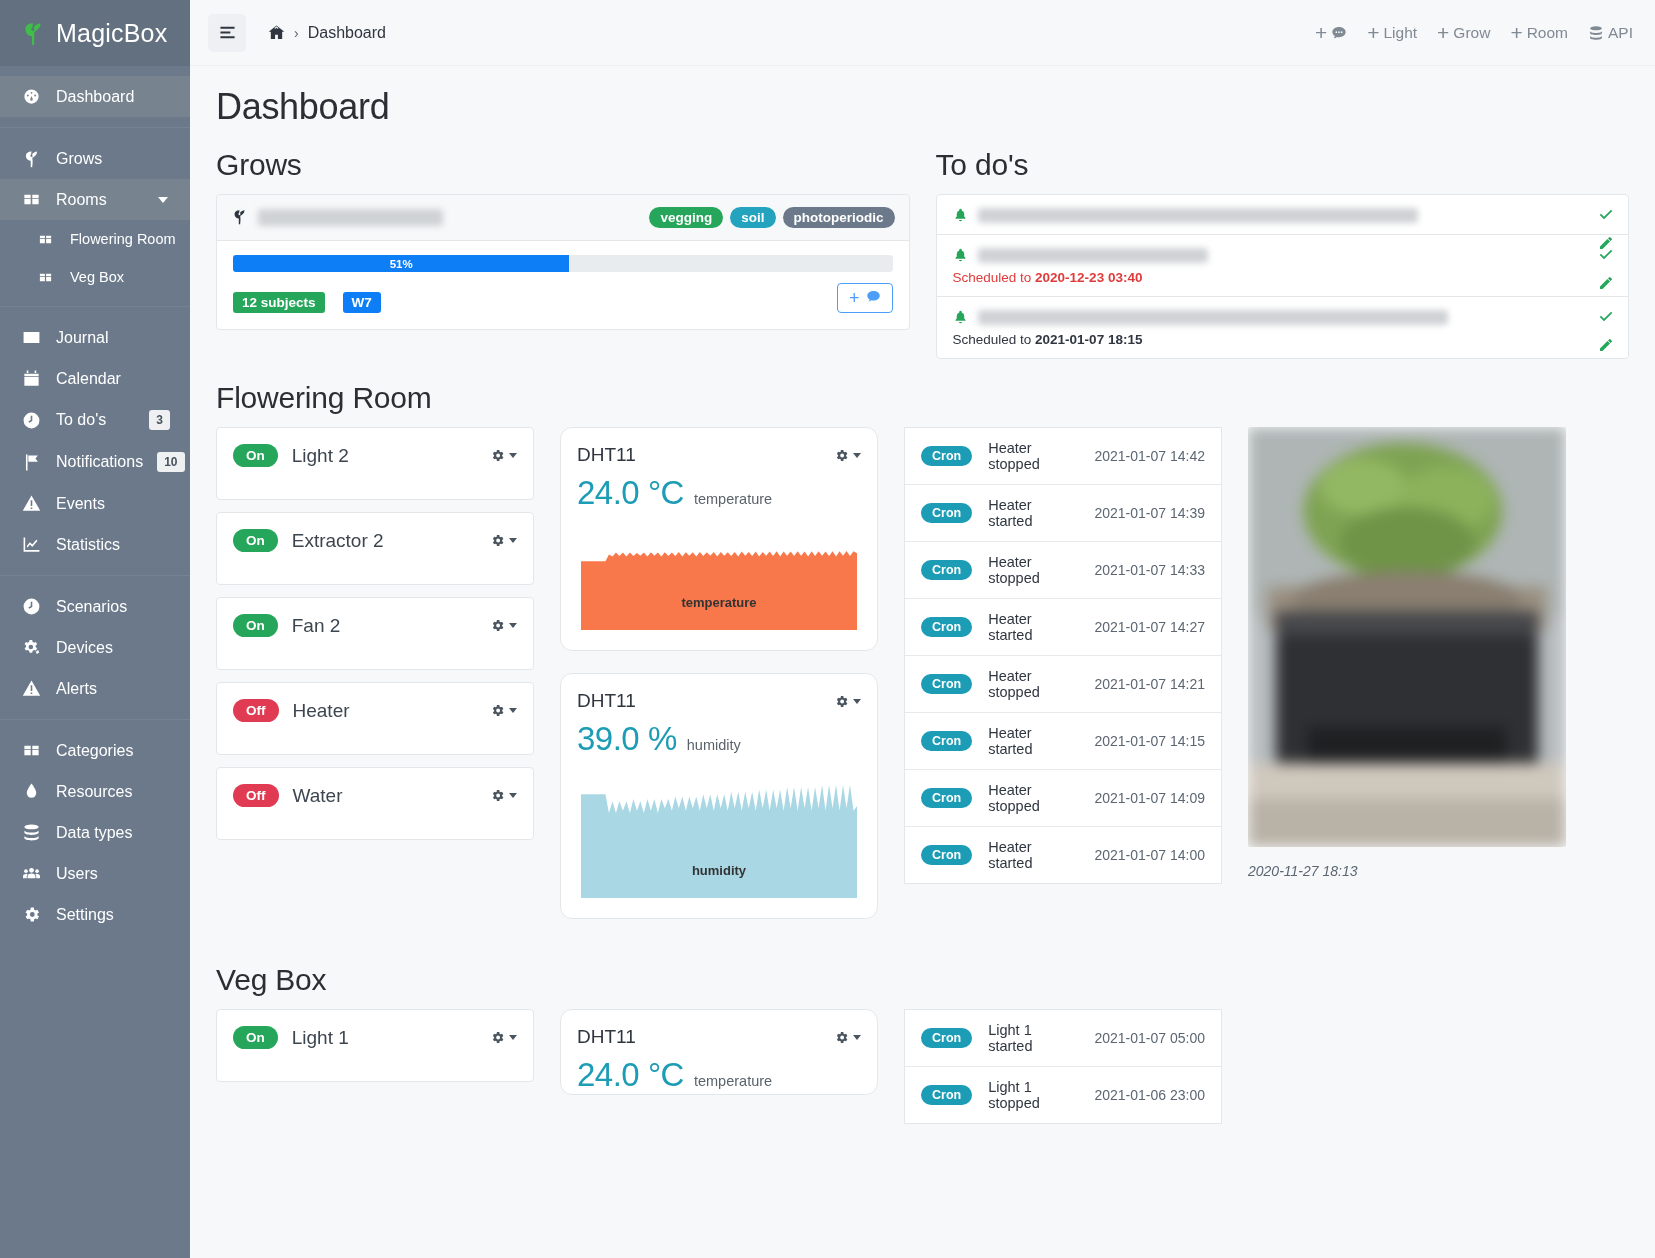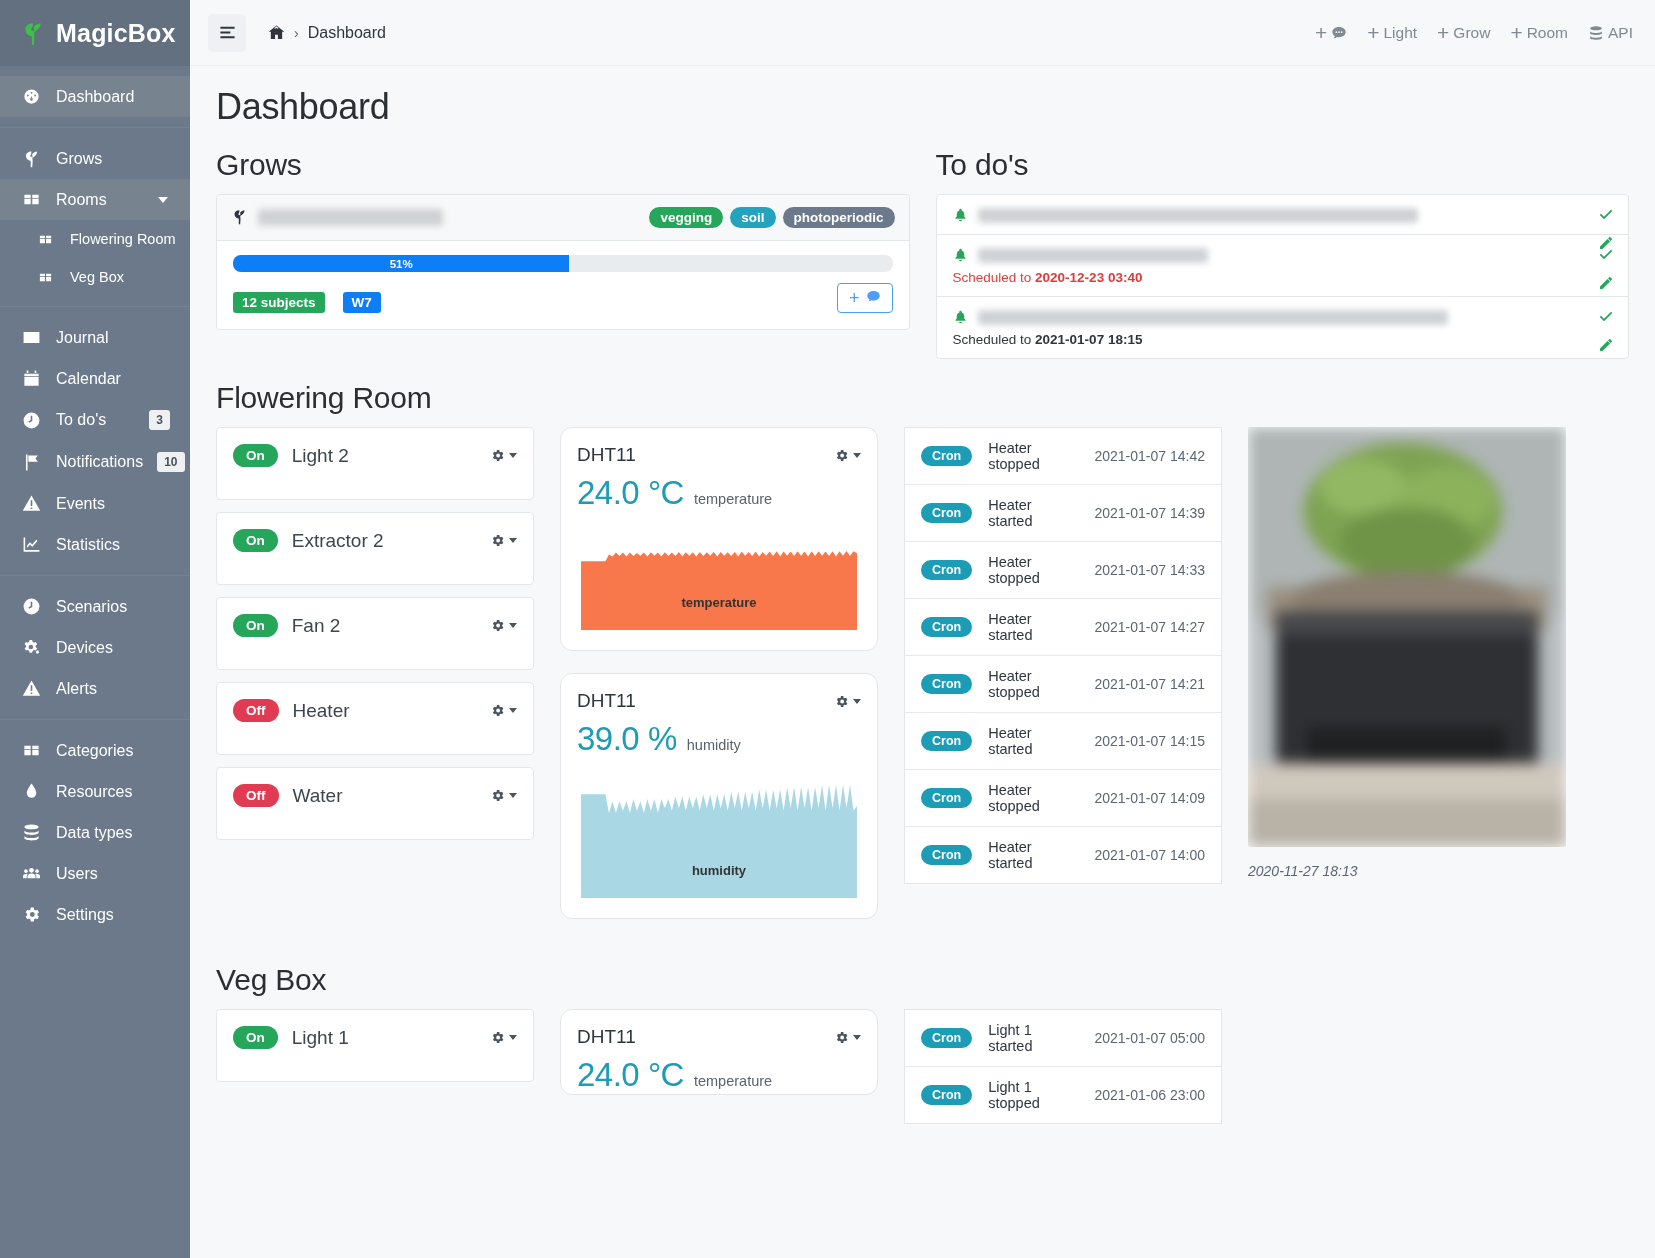--- a/index.html
+++ b/index.html
@@ -17,21 +17,21 @@
     width: 190px; flex: 0 0 190px;
     background: #6b798a;
     color: #fff;
     overflow: hidden;
   }
   .brand {
     height: 66px; display: flex; align-items: center; gap: 10px;
     padding: 0 20px; background: #63707f;
   }
   .brand-logo { width: 26px; height: 26px; display:block; }
-  .brand-name { font-size: 25px; font-weight: 700; letter-spacing: .2px; color:#fff; }
+  .brand-name { font-size: 25px; font-weight: 400; letter-spacing: .2px; color:#fff; }
   .nav-group { padding: 10px 0; border-bottom: 1px solid #75828f; }
   .nav-group:last-child { border-bottom: none; }
   .nav-item {
     display: flex; align-items: center; gap: 14px;
     padding: 11px 20px; color: #fff; font-size: 16px; cursor: pointer;
     position: relative;
   }
   .nav-item .ico { width: 22px; flex:0 0 22px; display:flex; align-items:center; justify-content:center; }
   .nav-item .ico svg { width: 19px; height: 19px; fill: #fff; }
   .nav-item.active { background: #77838f; }
@@ -85,21 +85,21 @@
   .redact { background: #cfd2d5; border-radius: 3px; filter: blur(3.4px); display:inline-block; color:transparent; user-select:none;}
   .grow-title { height: 17px; width: 185px; }
   .pill { border-radius: 11px; font-size: 13.5px; font-weight: 700; color: #fff; padding: 3px 11px; white-space: nowrap; }
   .pill.green { background: #26a65b; }
   .pill.teal { background: #23a3bd; }
   .pill.gray { background: #6b798a; }
   .grow-tags { margin-left: auto; display: flex; gap: 7px; align-items:center;padding-left:44px; }
   .grow-body { padding: 14px 16px 16px; }
   .grow-dates { font-size: 15.5px; color: #2f3640; margin-bottom: 9px; }
   .grow-dates b { font-weight: 700; }
-  .progress { height: 17px; background: #e9ecef; border-radius: 8px; overflow: hidden; position: relative; }
+  .progress { height: 17px; background: #e9ecef; border-radius: 3px; overflow: hidden; position: relative; }
   .progress-bar { height: 100%; background: #0d7ef5; display: flex; align-items: center; justify-content: center; color: #fff; font-size: 11.5px; font-weight: 700;}
   .grow-foot { display: flex; align-items: flex-end; gap: 18px; margin-top: 11px; }
   .badge-sq { border-radius: 3px; font-size: 13.5px; font-weight: 700; color: #fff; padding: 3px 9px; }
   .badge-sq.green { background: #26a65b; }
   .badge-sq.blue { background: #0d7ef5; }
   .icon-btn-outline {
     margin-left: auto; border: 1px solid #4d9ef6; border-radius: 4px;
     padding: 5px 11px; display: flex; gap: 6px; align-items: center; cursor: pointer; background:#fff;
   }
   .icon-btn-outline svg { width: 15px; height: 15px; fill: #4d9ef6; }

